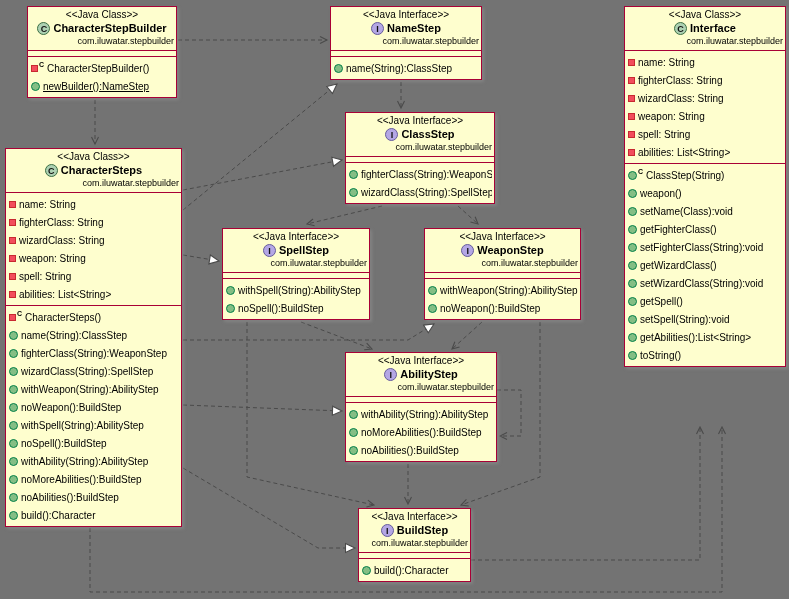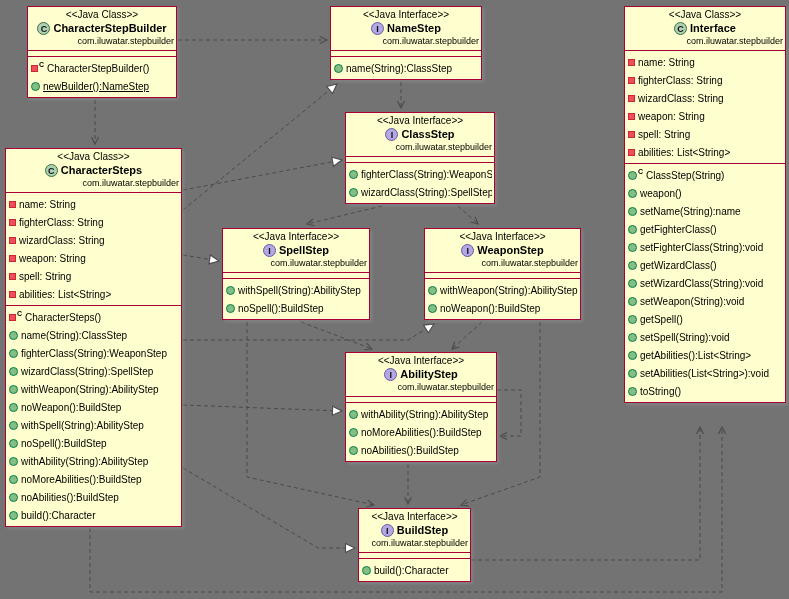--- a/index.html
+++ b/index.html
@@ -150,57 +150,49 @@
           <span class="micon public"></span>
           <span class="ctor-mark">C</span>
           <span class="mtext">ClassStep(String)</span>
         </div>
         <div class="member">
           <span class="micon public"></span>
           <span class="mtext">weapon()</span>
         </div>
         <div class="member">
           <span class="micon public"></span>
-          <span class="mtext">setName(String):name</span>
+          <span class="mtext">setName(Class):void</span>
         </div>
         <div class="member">
           <span class="micon public"></span>
           <span class="mtext">getFighterClass()</span>
         </div>
         <div class="member">
           <span class="micon public"></span>
           <span class="mtext">setFighterClass(String):void</span>
         </div>
         <div class="member">
           <span class="micon public"></span>
           <span class="mtext">getWizardClass()</span>
         </div>
         <div class="member">
           <span class="micon public"></span>
           <span class="mtext">setWizardClass(String):void</span>
         </div>
         <div class="member">
           <span class="micon public"></span>
-          <span class="mtext">setWeapon(String):void</span>
-        </div>
-        <div class="member">
-          <span class="micon public"></span>
           <span class="mtext">getSpell()</span>
         </div>
         <div class="member">
           <span class="micon public"></span>
           <span class="mtext">setSpell(String):void</span>
         </div>
         <div class="member">
           <span class="micon public"></span>
           <span class="mtext">getAbilities():List&lt;String&gt;</span>
-        </div>
-        <div class="member">
-          <span class="micon public"></span>
-          <span class="mtext">setAbilities(List&lt;String&gt;):void</span>
         </div>
         <div class="member">
           <span class="micon public"></span>
           <span class="mtext">toString()</span>
         </div>
       </div>
   </div>
 
   <div class="node" style="left:345px;top:112px;width:150px">
     <div class="head">

